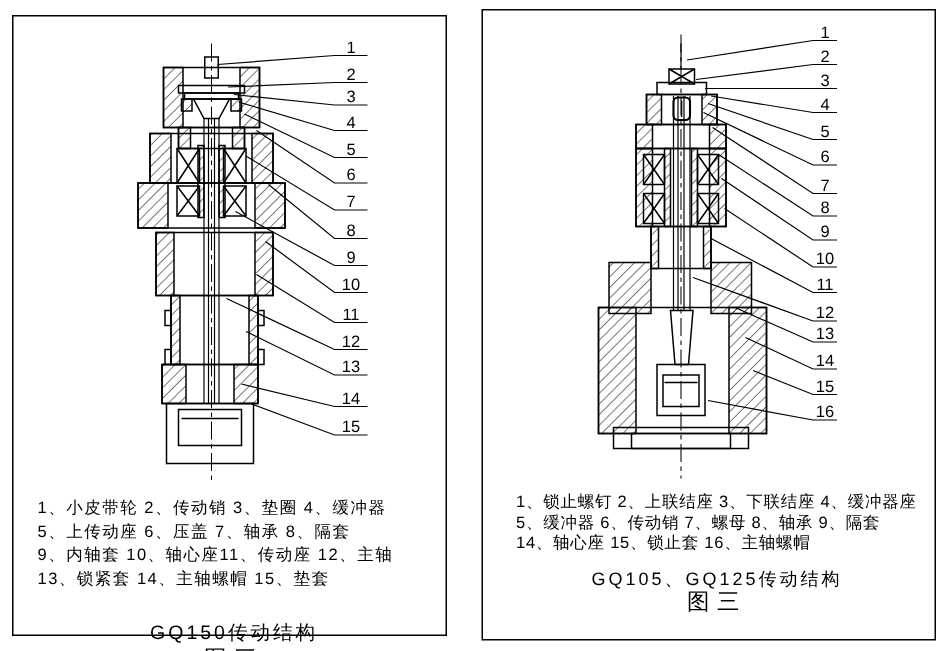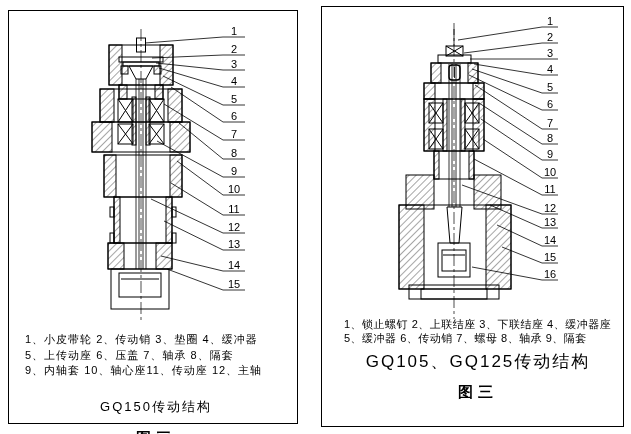--- a/index.html
+++ b/index.html
@@ -12,25 +12,25 @@
     position:absolute;border:1.5px solid #000;background:#fff;box-sizing:border-box;
   }
   .panel-left{left:8px;top:10px;width:290px;height:414px;}
   .panel-right{left:321px;top:6px;width:303px;height:421px;}
   .drawing{position:absolute;left:0;top:0;}
   svg text{
     font-family:"Liberation Sans", sans-serif;font-size:11px;fill:#000;stroke:none;
   }
   .caption{position:absolute;font-size:11px;color:#000;}
   .caption-left{left:16px;top:321px;width:262px;line-height:15.5px;letter-spacing:1px;}
-  .caption-right{left:22px;top:311px;width:268px;line-height:13.5px;letter-spacing:0.5px;}
+  .caption-right{left:22px;top:322px;width:268px;line-height:13.5px;letter-spacing:0.5px;}
   .cap-line{white-space:nowrap;}
   .fig-title{text-align:center;font-size:13px;letter-spacing:2px;margin-top:20px;}
-  .caption-right .fig-title{font-size:17px;margin-top:10px;}
-  .fig-label{text-align:center;font-size:15px;letter-spacing:5px;margin-top:16px;font-weight:bold;}
+  .caption-right .fig-title{font-size:12px;margin-top:10px;}
+  .fig-label{text-align:center;font-size:15px;letter-spacing:5px;margin-top:2px;}
 </style>
 </head>
 <body>
 
 <div class="panel panel-left">
   <svg class="drawing" width="287" height="318" viewBox="0 0 287 318">
     <defs>
       <pattern id="hatchL" patternUnits="userSpaceOnUse" width="5" height="5" patternTransform="rotate(45)">
         <line x1="0" y1="0" x2="0" y2="5" stroke="#000" stroke-width="0.7"></line>
       </pattern>
@@ -153,20 +153,21 @@
       <text x="225" y="237">13</text>
       <text x="225" y="258">14</text>
       <text x="225" y="277">15</text>
     </g>
   </svg>
 
   <div class="caption caption-left">
     <div class="cap-line">1、小皮带轮 2、传动销 3、垫圈 4、缓冲器</div>
     <div class="cap-line">5、上传动座 6、压盖 7、轴承 8、隔套</div>
     <div class="cap-line">9、内轴套 10、轴心座11、传动座 12、主轴</div>
+    <div class="cap-line">13、锁紧套 14、主轴螺帽 15、垫套</div>
     <div class="fig-title">GQ150传动结构</div>
     <div class="fig-label">图三</div>
   </div>
 </div>
 
 <div class="panel panel-right">
   <svg class="drawing" width="300" height="314" viewBox="0 0 300 314">
     <defs>
       <pattern id="hatchR" patternUnits="userSpaceOnUse" width="5" height="5" patternTransform="rotate(45)">
         <line x1="0" y1="0" x2="0" y2="5" stroke="#000" stroke-width="0.7"></line>
@@ -283,16 +284,17 @@
       <text x="228" y="219">13</text>
       <text x="228" y="237">14</text>
       <text x="228" y="254">15</text>
       <text x="228" y="271">16</text>
     </g>
   </svg>
 
   <div class="caption caption-right">
     <div class="cap-line">1、锁止螺钉 2、上联结座 3、下联结座 4、缓冲器座</div>
     <div class="cap-line">5、缓冲器 6、传动销 7、螺母 8、轴承 9、隔套</div>
+    <div class="cap-line">14、轴心座 15、锁止套 16、主轴螺帽</div>
     <div class="fig-title">GQ105、GQ125传动结构</div>
     <div class="fig-label">图三</div>
   </div>
 </div>
 
 </body></html>

